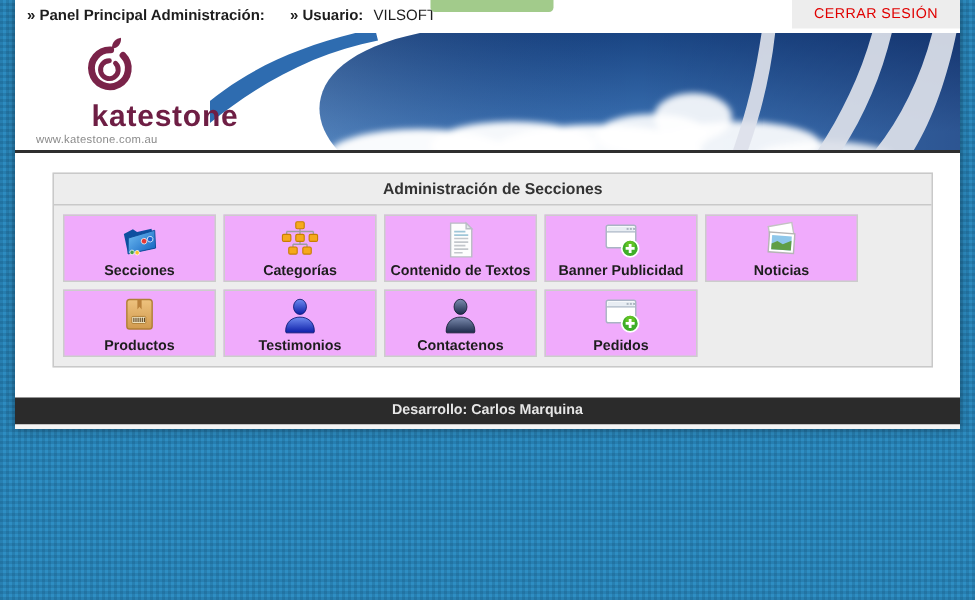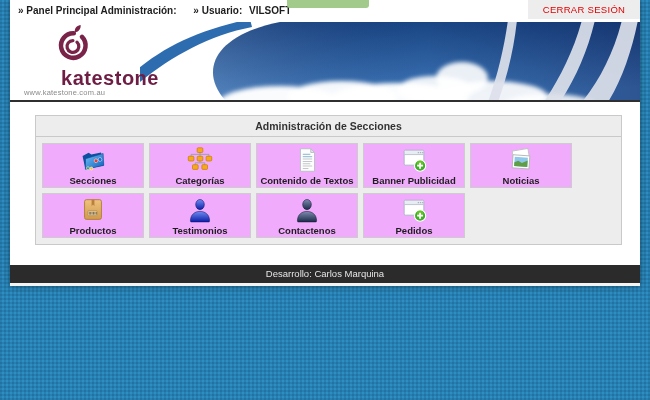--- a/index.html
+++ b/index.html
@@ -15,21 +15,21 @@
     width:630px;margin-left:10px;background:#fff;
     box-shadow:0 0 8px rgba(0,0,0,.35);
     position:relative;
   }
   
   .topbar{height:22px;position:relative;background:#fff;}
   .breadcrumb{
     position:absolute;left:8px;top:0;height:22px;line-height:22px;
     font-size:10px;font-weight:bold;color:#1d1d1d;white-space:nowrap;
   }
-  .breadcrumb .user-name{font-weight:bold;margin-top:22px;}
+  .breadcrumb .user-name{font-weight:normal;margin-top:22px;}
   .breadcrumb span{margin-right:4px;}
   .breadcrumb .sep{margin-left:10px;}
   .green-tab{
     position:absolute;left:277px;top:0;width:82px;height:8px;
     background:#a2cb8b;border-radius:0 0 3px 3px;
   }
   .logout{
     position:absolute;right:0;top:0;width:112px;height:19px;line-height:19px;
     background:#ededed;text-align:center;font-size:9.5px;letter-spacing:.3px;
     color:#e00000;cursor:pointer;text-decoration:none;display:block;
@@ -59,21 +59,21 @@
   .tile{
     width:102px;height:45px;background:#f0abfc;border:1px solid #ccc;box-sizing:border-box;
     display:flex;flex-direction:column;align-items:center;justify-content:flex-start;
     cursor:pointer;
   }
   .tile .icon{height:30px;display:flex;align-items:center;justify-content:center;margin-top:1px;}
   .tile .label{font-size:9.5px;font-weight:bold;color:#1d1d1d;white-space:nowrap;line-height:11px;}
   
   .footer{
     height:18px;line-height:18px;background:#2b2b2b;color:#e6e6e6;
-    text-align:center;font-size:9.5px;
+    text-align:center;font-size:9.5px;font-weight:bold;
   }
   .bottom-strip{height:3px;background:#f4f4f4;}
 </style>
 </head>
 <body>
 
 <div class="page">
 
   <div class="topbar">
     <div class="breadcrumb">

